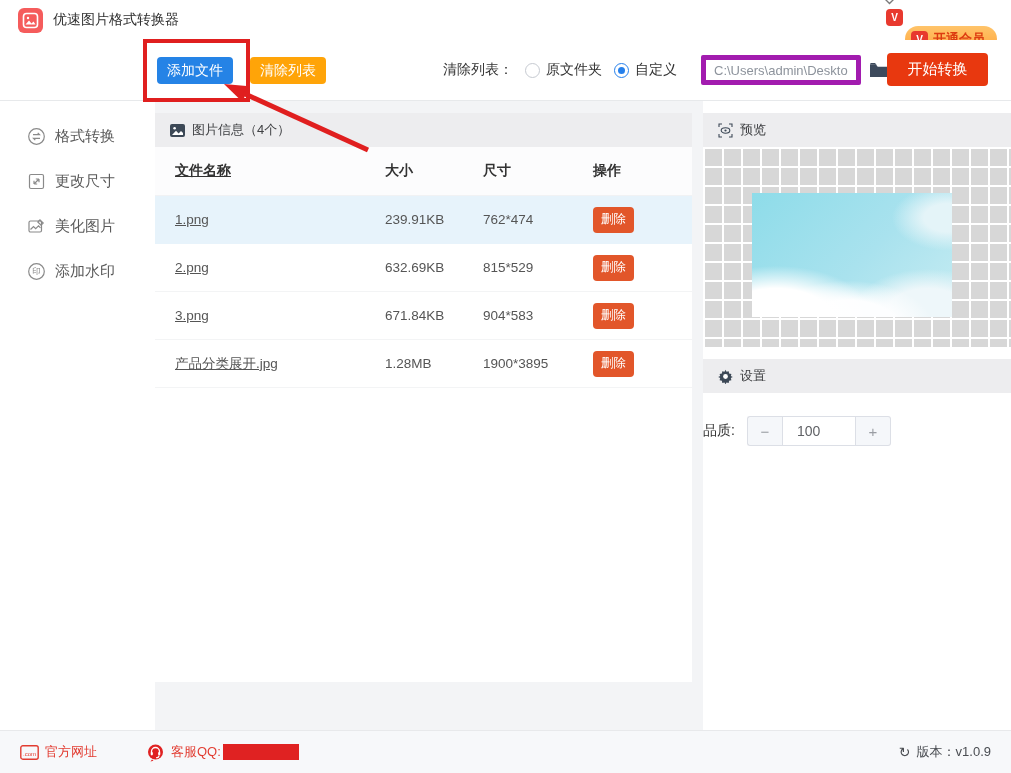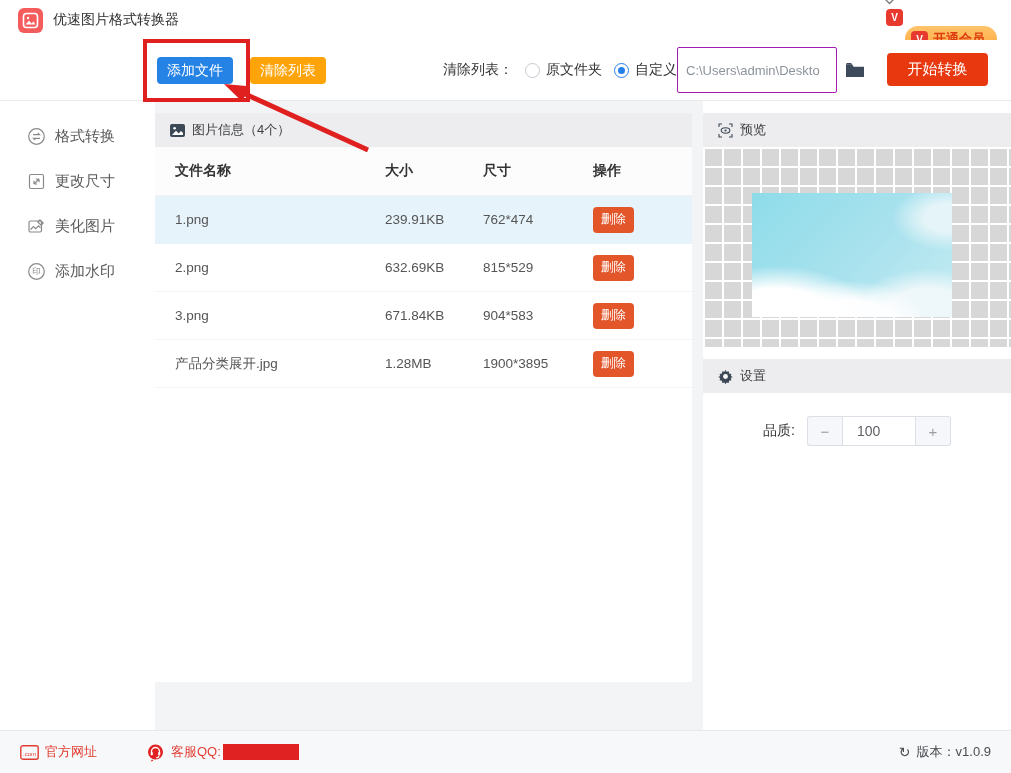--- a/index.html
+++ b/index.html
@@ -24,60 +24,60 @@
   .toolbar { position:absolute; left:0; top:40px; width:1011px; height:61px; background:#fff; border-bottom:1px solid #e7e9eb; display:flex; align-items:center; }
   .btn { border:none; border-radius:4px; color:#fff; font-size:14px; cursor:pointer; font-family:inherit; }
   .btn-add { position:absolute; left:157px; top:57px; width:76px; height:27px; background:#2583e6; }
   .btn-clear { position:absolute; left:250px; top:57px; width:76px; height:27px; background:#ffa408; }
   .outdir { position:absolute; left:443px; top:52px; height:36px; display:flex; align-items:center; }
   .outdir-label { font-size:14px; color:#333; }
   .radio { width:15px; height:15px; border-radius:50%; border:1px solid #c6cad1; background:#fff; margin:0 6px 0 12px; position:relative; cursor:pointer; }
   .radio.on { border-color:#2680eb; }
   .radio.on::after { content:""; position:absolute; left:3px; top:3px; width:7px; height:7px; border-radius:50%; background:#2680eb; }
   .radio-label { font-size:14px; color:#333; }
-  .path-input { margin-left:0; width:160px; height:46px; border:1px solid #a21caf; border-radius:2px; font-size:13px; color:#8d939c; padding:0 8px; font-family:inherit; }
+  .path-input { margin-left:24px; width:160px; height:30px; border:5px solid #a21caf; border-radius:2px; font-size:13px; color:#8d939c; padding:0 8px; font-family:inherit; }
   .folder-btn { margin-left:8px; cursor:pointer; display:flex; align-items:center; }
   .btn-start { position:absolute; left:887px; top:53px; width:101px; height:33px; background:#e8380f; font-size:15px; border-radius:4px; }
 
   
   .annotation { position:absolute; left:0; top:0; width:1011px; height:773px; pointer-events:none; z-index:60; }
   .anno-rect { position:absolute; left:143px; top:39px; width:107px; height:63px; border:4px solid #e01f1f; }
 
   
   .main-bg { position:absolute; left:155px; top:101px; width:856px; height:629px; background:#f3f4f6; }
   .sidebar { position:absolute; left:0; top:101px; width:155px; height:629px; background:#fff; padding-top:13px; }
   .side-item { height:45px; display:flex; align-items:center; padding-left:27px; font-size:15px; color:#595959; cursor:pointer; }
   .side-item .sicon { margin-right:9px; display:flex; align-items:center; }
   .side-item.active { color:#e23c3c; }
 
   .card { position:absolute; left:155px; top:113px; width:537px; height:569px; background:#fff; }
   .sec-header { height:34px; background:#ededef; display:flex; align-items:center; padding:0 15px; font-size:13px; color:#3f4043; }
   .sec-header .hicon { margin-right:7px; display:flex; align-items:center; }
   .thead { height:49px; display:flex; align-items:center; background:#fcfcfd; border-bottom:1px solid #f1f2f4; font-size:14px; font-weight:bold; color:#333; }
   .trow { height:48px; display:flex; align-items:center; font-size:13.5px; color:#555; border-bottom:1px solid #f3f4f5; }
   .trow.selected { background:#e7f3fb; border-bottom:1px solid #e7f3fb; }
-  .c-name { width:230px; padding-left:20px; }
+  .c-name { width:230px; padding-left:20px;text-decoration:underline; }
   .c-size { width:98px; }
   .c-dim  { width:110px; }
   .c-act  { flex:1; }
   .btn-del { width:41px; height:26px; background:#e2562a; border:none; border-radius:4px; color:#fff; font-size:12.5px; cursor:pointer; font-family:inherit; }
 
   .rpanel { position:absolute; left:703px; top:101px; width:308px; height:629px; background:#fff; }
   .rpanel .sec-header { margin-top:12px; }
   .checker { margin-top:0; width:308px; height:200px; background-color:#d7d7d7; background-image:linear-gradient(#fff 2px,transparent 2px),linear-gradient(90deg,#fff 2px,transparent 2px); background-size:19px 19px; position:relative; }
   .preview-img { position:absolute; left:49px; top:46px; width:200px; height:124px;
     background:
       radial-gradient(ellipse 65% 55% at 12% 100%, #ffffff 42%, rgba(255,255,255,0) 75%),
       radial-gradient(ellipse 55% 48% at 48% 108%, #fdfeff 45%, rgba(255,255,255,0) 78%),
       radial-gradient(ellipse 50% 45% at 88% 95%, #eef7fa 40%, rgba(255,255,255,0) 75%),
       radial-gradient(ellipse 40% 38% at 98% 20%, #e4f4f8 30%, rgba(255,255,255,0) 70%),
       linear-gradient(135deg, #8edce9, #a9e2ee 55%, #c6ecf2);
   }
   .settings-head { margin-top:21px; }
-  .quality-row { margin-top:23px; display:flex; align-items:center; justify-content:center; }
+  .quality-row { margin-top:23px; display:flex; align-items:center; }
   .quality-label { font-size:14px; color:#333; margin-right:12px; }
   .stepper { display:flex; height:30px; }
   .step-btn { width:35px; height:30px; background:#f5f7fa; border:1px solid #dcdfe6; color:#9a9da3; font-size:15px; cursor:pointer; display:flex; align-items:center; justify-content:center; font-family:inherit; }
   .step-btn.minus { border-radius:3px 0 0 3px; border-right:none; }
   .step-btn.plus  { border-radius:0 3px 3px 0; border-left:none; }
   .step-input { width:74px; height:30px; border:1px solid #dcdfe6; text-align:left; padding-left:14px; font-size:14px; color:#606266; font-family:inherit; }
 
   
   .footer { position:absolute; left:0; top:730px; width:1011px; height:43px; background:#f7f8fa; border-top:1px solid #e8e9eb; display:flex; align-items:center; padding:0 20px; }
   .f-link { display:flex; align-items:center; color:#e23c31; font-size:13px; cursor:pointer; }

